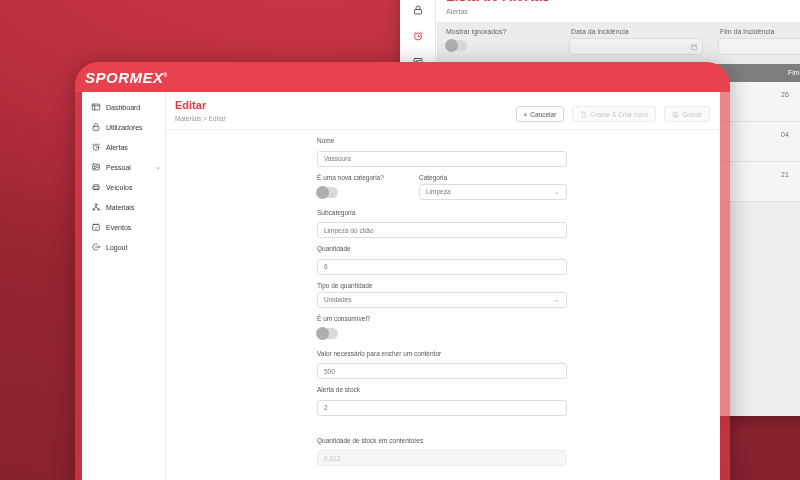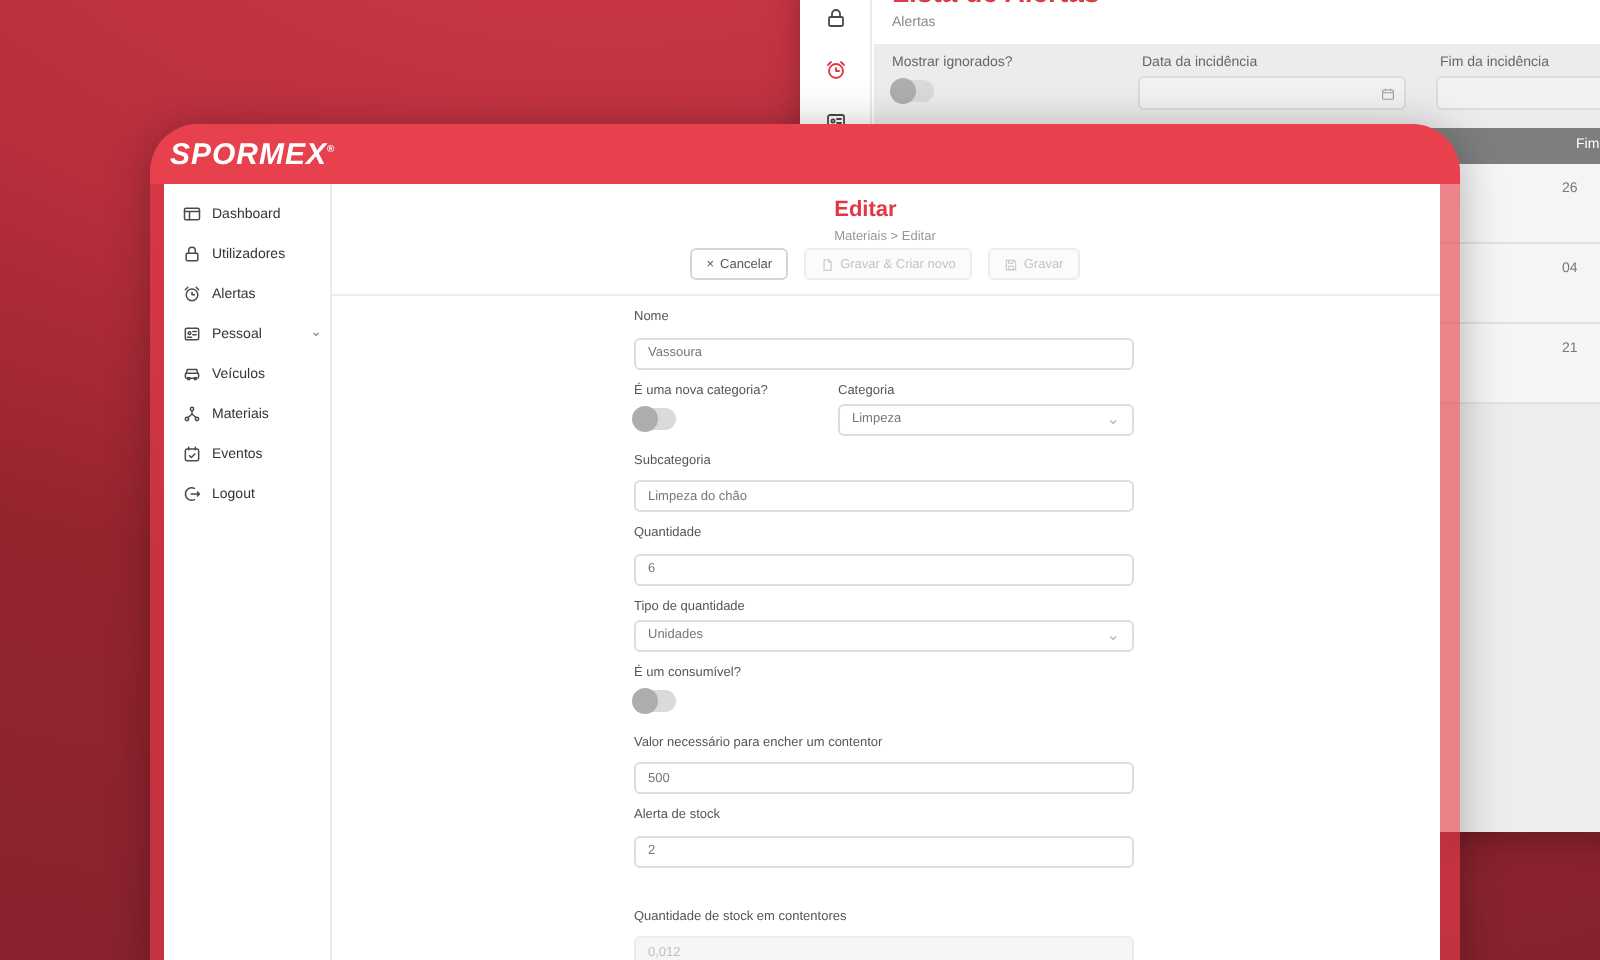--- a/index.html
+++ b/index.html
@@ -38,21 +38,21 @@
   .logo{color:#fff;font-weight:800;font-style:italic;font-size:15px;letter-spacing:.5px;}
   .logo sup{font-size:5px;font-style:normal;vertical-align:super;}
   .card-body{position:absolute;left:7px;right:10px;top:30px;bottom:0;background:#fff;display:flex;overflow:hidden;}
   
   .sidebar{width:84px;border-right:1px solid #ececec;padding-top:5px;box-sizing:border-box;flex:none;}
   .sb-item{display:flex;align-items:center;gap:5px;padding:5px 4px 5px 9px;font-size:7px;color:#333;cursor:pointer;}
   .sb-item svg{width:10px;height:10px;stroke:#4a4a4a;fill:none;stroke-width:1.8;stroke-linecap:round;stroke-linejoin:round;flex:none;}
   .sb-caret{margin-left:auto;color:#888;font-size:7px;line-height:4px;}
   
   .content{flex:1;position:relative;}
-  .content-header{display:flex;justify-content:space-between;align-items:center;padding:7px 10px 0 9px;flex-direction:column;}
+  .content-header{display:flex;justify-content:space-between;align-items:flex-end;padding:7px 10px 0 9px;}
   .page-title{font-size:11px;font-weight:bold;color:#e23744;}
   .page-crumb{font-size:6.5px;color:#999;margin-top:4px;}
   .btns{display:flex;gap:8px;margin-top:2px;}
   .btn{height:16px;display:flex;align-items:center;gap:3px;padding:0 7px;font-size:6.5px;border-radius:3px;
     background:#fff;border:1px solid #d6d6d6;color:#555;cursor:pointer;white-space:nowrap;}
   .btn svg{width:7px;height:7px;stroke:currentColor;fill:none;stroke-width:1.8;}
   .btn.disabled{background:#fbfbfb;border-color:#ececec;color:#c4c4c4;}
   .hdivider{border-bottom:1px solid #eee;margin-top:7px;}
   
   .form{width:250px;margin:3px 0 0 151px;}

